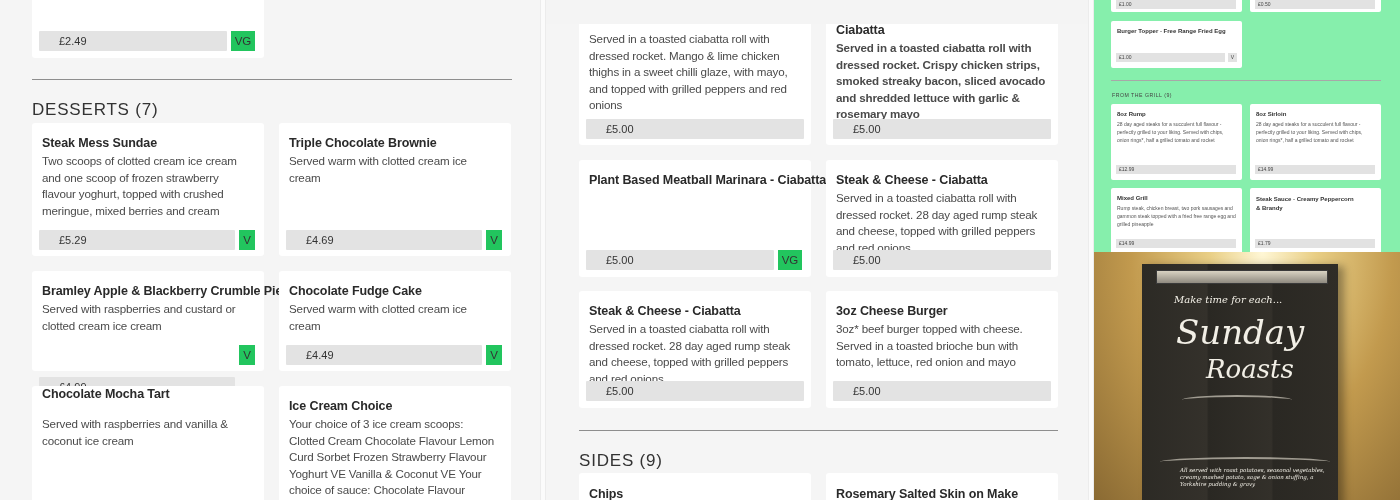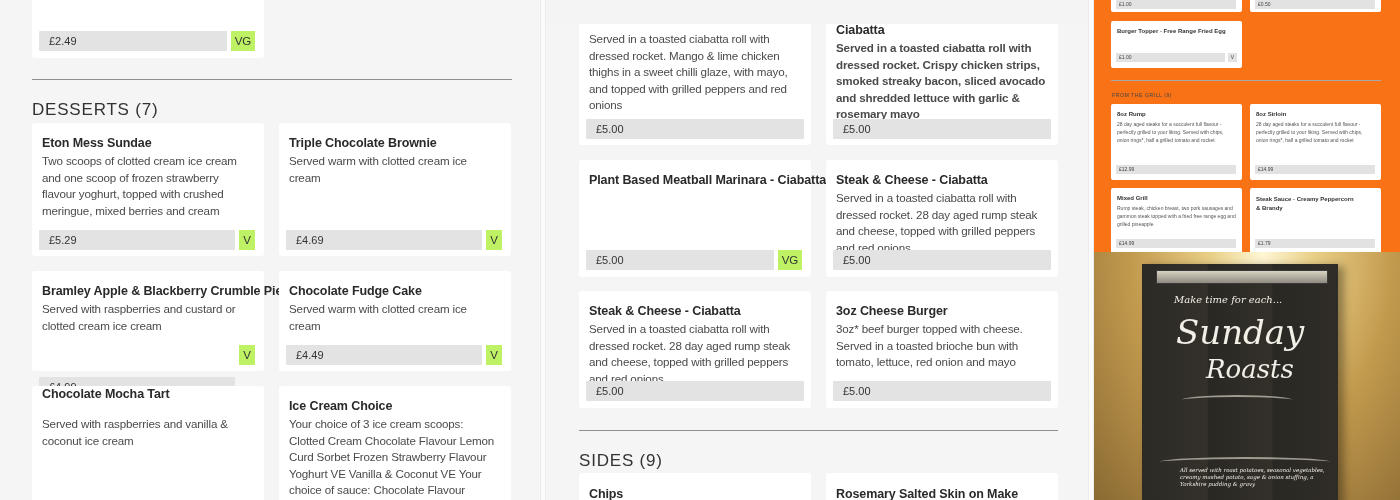--- a/index.html
+++ b/index.html
@@ -2,29 +2,29 @@
 <html><head>
 <meta charset="utf-8">
 <style>
   * { box-sizing: border-box; margin: 0; padding: 0; }
   html, body { width: 1400px; height: 500px; overflow: hidden; background: #f4f4f4; }
   body { position: relative; font-family: "Liberation Sans", "DejaVu Sans", sans-serif; color: #2b2b2b; }
 
   .panel { position: absolute; top: 0; height: 500px; overflow: hidden; background: #f5f5f5; }
   #panel-left { left: 0; width: 540px; }
   #panel-mid { left: 546px; width: 544px; margin-top: 24px; }
-  #panel-right { left: 1094px; width: 306px; background: #f97316; }
+  #panel-right { left: 1094px; width: 306px; background: #86efac; }
 
   .vsep { position: absolute; top: 0; height: 500px; width: 6px; background: #fbfbfb; border-left: 1px solid #ececec; border-right: 1px solid #ececec; }
 
   .card { position: absolute; background: #ffffff; border-radius: 3px; }
   .card-title { position: absolute; left: 10px; font-size: 12.5px; font-weight: bold; color: #2a2a2a; letter-spacing: -0.1px; white-space: nowrap; }
   .card-desc { position: absolute; left: 10px; right: 10px; font-size: 11.6px; line-height: 16.6px; color: #4a4a4a; letter-spacing: -0.15px; }
-  .price-bar { position: absolute; left: 7px; height: 20px; background: #e3e3e3; border-radius: 1px; font-size: 11px; color: #333; padding-left: 10px; line-height: 20px; cursor: pointer; }
-  .diet-tag { position: absolute; height: 20px; background: #bef264; font-size: 11.5px; color: #333; line-height: 20px; text-align: center; }
+  .price-bar { position: absolute; left: 7px; height: 20px; background: #e3e3e3; border-radius: 1px; font-size: 11px; color: #333; padding-left: 20px; line-height: 20px; cursor: pointer; }
+  .diet-tag { position: absolute; height: 20px; background: #22c55e; font-size: 11.5px; color: #333; line-height: 20px; text-align: center; }
 
   .hrule { position: absolute; height: 1px; background: #8e8e8e; }
   .section-heading { position: absolute; font-size: 17px; letter-spacing: 0.8px; color: #333; }
 
   
   .t-card { position: absolute; background: #fff; border-radius: 2px; }
   .t-title { position: absolute; left: 6px; font-size: 6px; font-weight: bold; color: #333; white-space: nowrap; }
   .t-desc { position: absolute; left: 6px; right: 5px; font-size: 5px; line-height: 8.2px; color: #555; }
   .t-price { position: absolute; left: 5px; height: 9px; background: #e2e2e2; font-size: 5px; line-height: 9px; padding-left: 3px; color: #444; }
   .t-tag { position: absolute; height: 9px; width: 9px; background: #e2e2e2; font-size: 5px; line-height: 9px; text-align: center; color: #444; }
@@ -46,21 +46,21 @@
 
   <div class="card" style="left:32px; top:-10px; width:232px; height:68px;">
     <div class="price-bar" style="top:41px; width:188px;">£2.49</div>
     <div class="diet-tag" style="top:41px; left:199px; width:24px;">VG</div>
   </div>
 
   <div class="hrule" style="left:32px; top:79px; width:480px;"></div>
   <div class="section-heading" style="left:32px; top:100px;">DESSERTS (7)</div>
 
   <div class="card" style="left:32px; top:123px; width:232px; height:133px;">
-    <div class="card-title" style="top:13px;">Eton Mess Sundae</div>
+    <div class="card-title" style="top:13px;">Steak Mess Sundae</div>
     <div class="card-desc" style="top:30px;">Two scoops of clotted cream ice cream and one scoop of frozen strawberry flavour yoghurt, topped with crushed meringue, mixed berries and cream</div>
     <div class="price-bar" style="top:107px; width:196px;">£5.29</div>
     <div class="diet-tag" style="top:107px; left:207px; width:16px;">V</div>
   </div>
 
   <div class="card" style="left:279px; top:123px; width:232px; height:133px;">
     <div class="card-title" style="top:13px;">Triple Chocolate Brownie</div>
     <div class="card-desc" style="top:30px;">Served warm with clotted cream ice cream</div>
     <div class="price-bar" style="top:107px; width:196px;">£4.69</div>
     <div class="diet-tag" style="top:107px; left:207px; width:16px;">V</div>

